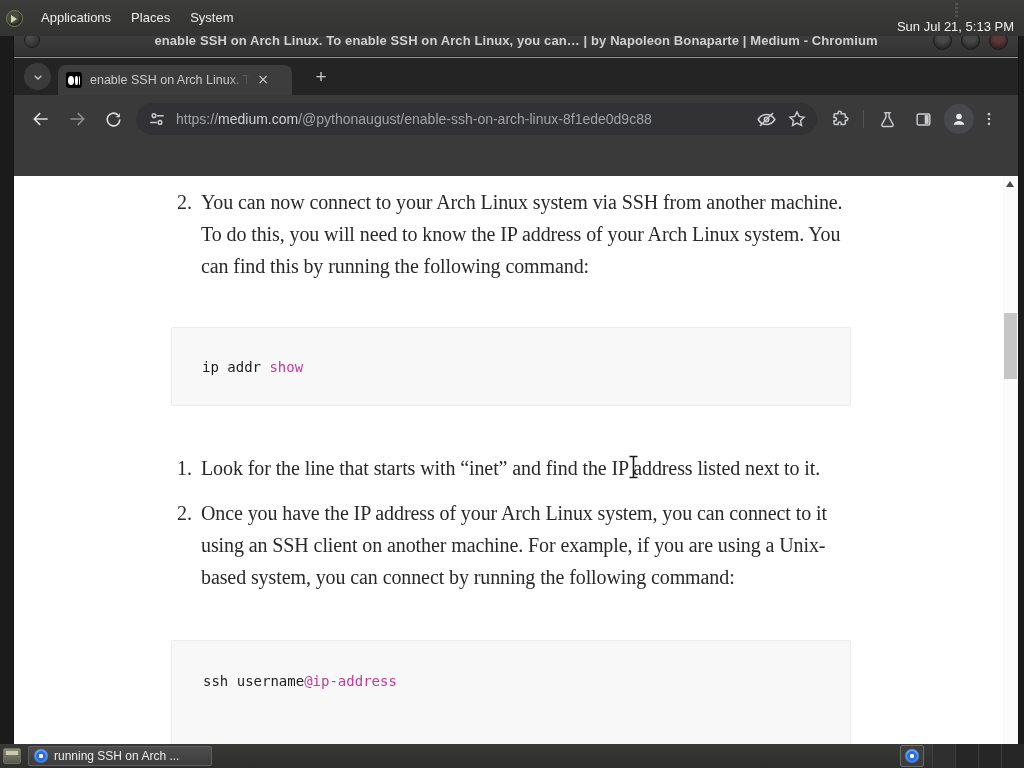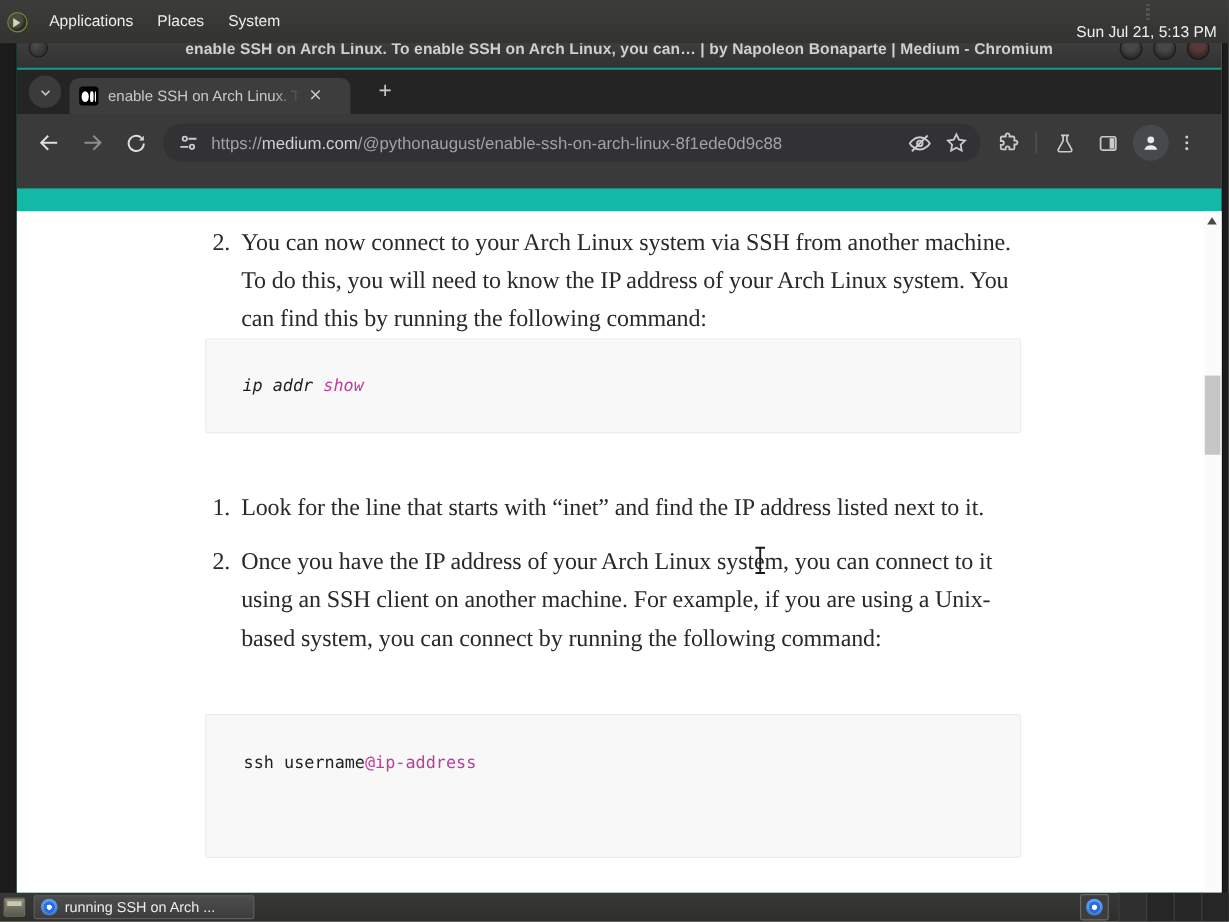--- a/index.html
+++ b/index.html
@@ -16,21 +16,21 @@
   .distro-icon::after{ content:""; position:absolute; left:4px; top:4px; width:0; height:0;
     border-left:6px solid #cfd8b0; border-top:4px solid transparent; border-bottom:4px solid transparent; }
   .panel-menu { padding:0 10px; height:24px; line-height:24px; cursor:default; }
   .panel-right { margin-left:auto; display:flex; align-items:center;flex-direction:column; }
   .panel-grip { width:3px; height:16px; margin-right:8px;
     background:repeating-linear-gradient(#555 0 2px, transparent 2px 4px); }
   .clock { padding-right:10px; font-size:13px; color:#f0f0f0; }
 
   
   .window { position:absolute; left:14px; top:24px; right:6px; bottom:24px;
-    background:#14b8a6; box-shadow:0 0 0 1px #151515; border-radius:6px 6px 0 0; }
+    background:#f97316; box-shadow:0 0 0 1px #151515; border-radius:6px 6px 0 0; }
 
   .titlebar { position:absolute; left:0; top:0; right:0; height:33px;
     background:linear-gradient(#434343,#323232); border-radius:6px 6px 0 0;
     border-bottom:1px solid #222; display:flex; align-items:center; }
   .titlebar-icon { width:16px; height:16px; border-radius:50%; margin-left:10px;
     background:radial-gradient(circle at 35% 30%, #4e4e4e, #262626); border:1px solid #1d1d1d; }
   .titlebar-text { position:absolute; left:0; right:0; text-align:center;
     font-size:13px; font-weight:600; color:#cfcfcf; letter-spacing:.1px; }
   .win-controls { margin-left:auto; display:flex; gap:9px; padding-right:10px; z-index:2; }
   .win-btn { width:19px; height:19px; border-radius:50%;
@@ -51,21 +51,21 @@
   .favicon-medium .e3 { width:1.2px; height:9px; border-radius:40%; }
   .tab-label { margin-left:8px; font-size:12.5px; color:#c9c9c9; white-space:nowrap;
     overflow:hidden; width:160px; position:relative; }
   .tab-label::after { content:""; position:absolute; right:0; top:0; bottom:0; width:22px;
     background:linear-gradient(90deg, rgba(61,61,61,0), #3d3d3d); }
   .tab-close { margin-left:4px; width:18px; height:18px; border-radius:50%; color:#cdcdcd;
     font-size:14px; line-height:17px; text-align:center; font-family:"DejaVu Sans", sans-serif; }
   .newtab-btn { position:absolute; left:294px; top:6px; width:26px; height:26px; border-radius:50%;
     color:#c9c9c9; font-size:19px; line-height:25px; text-align:center; }
 
-  .toolbar-block { position:absolute; left:0; top:71px; right:0; height:62px; background:#3a3a3a; }
+  .toolbar-block { position:absolute; left:0; top:71px; right:0; height:81px; background:#3a3a3a; }
   .toolbar { height:48px; display:flex; align-items:center; padding:0 14px 0 12px; }
   .tb-btn { width:30px; height:30px; border-radius:50%; display:flex; align-items:center;
     justify-content:center; flex:none; }
   .tb-btn + .tb-btn { margin-left:6px; }
   .omnibox { flex:1; height:32px; margin:0 8px; border-radius:16px; background:#323234;
     display:flex; align-items:center; padding:0 10px 0 12px; min-width:0; }
   .url { margin-left:10px; font-size:14px; color:#9fa3a8; white-space:nowrap; overflow:hidden;
     flex:1; min-width:0; }
   .url .host { color:#cdd1d5; }
   .omni-icons { display:flex; align-items:center; gap:10px; margin-left:8px; }
@@ -81,21 +81,21 @@
   .scroll-thumb { position:absolute; left:1px; right:1px; top:137px; height:66px; background:#c6c6c6; }
 
   .article { position:absolute; left:157px; top:10px; width:680px;
     font-family:"Liberation Serif", serif; color:#292929; font-size:20px; line-height:32px; }
   .li { position:relative; padding-left:30px; width:685px; letter-spacing:-0.1px; }
   .li .num { position:absolute; left:6px; top:0; width:20px; text-align:left; }
   .codeblock { background:#f8f8f8; border:1px solid #ececec; border-radius:2px;
     font-family:"DejaVu Sans Mono", monospace; font-size:14px; line-height:20px; color:#1f1f1f;
     padding:29px 30px; width:680px; }
   .codeblock .kw { color:#bf3c9c; }
-  .cb1 { height:79px;font-style:italic; }
+  .cb1 { margin-top:45px; height:79px; }
   .la2 { margin-top:46px; }
   .li + .li { margin-top:13px; }
   .cb2 { margin-top:47px; height:120px; padding-top:30px;padding-left:31px; }
 
   
   .ibeam { position:absolute; left:628px; top:455px; width:11px; height:24px; z-index:40; }
 
   
   .taskbar { position:absolute; left:0; bottom:0; width:1024px; height:24px;
     background:linear-gradient(#383836,#2e2e2c); display:flex; align-items:center; z-index:30; }

